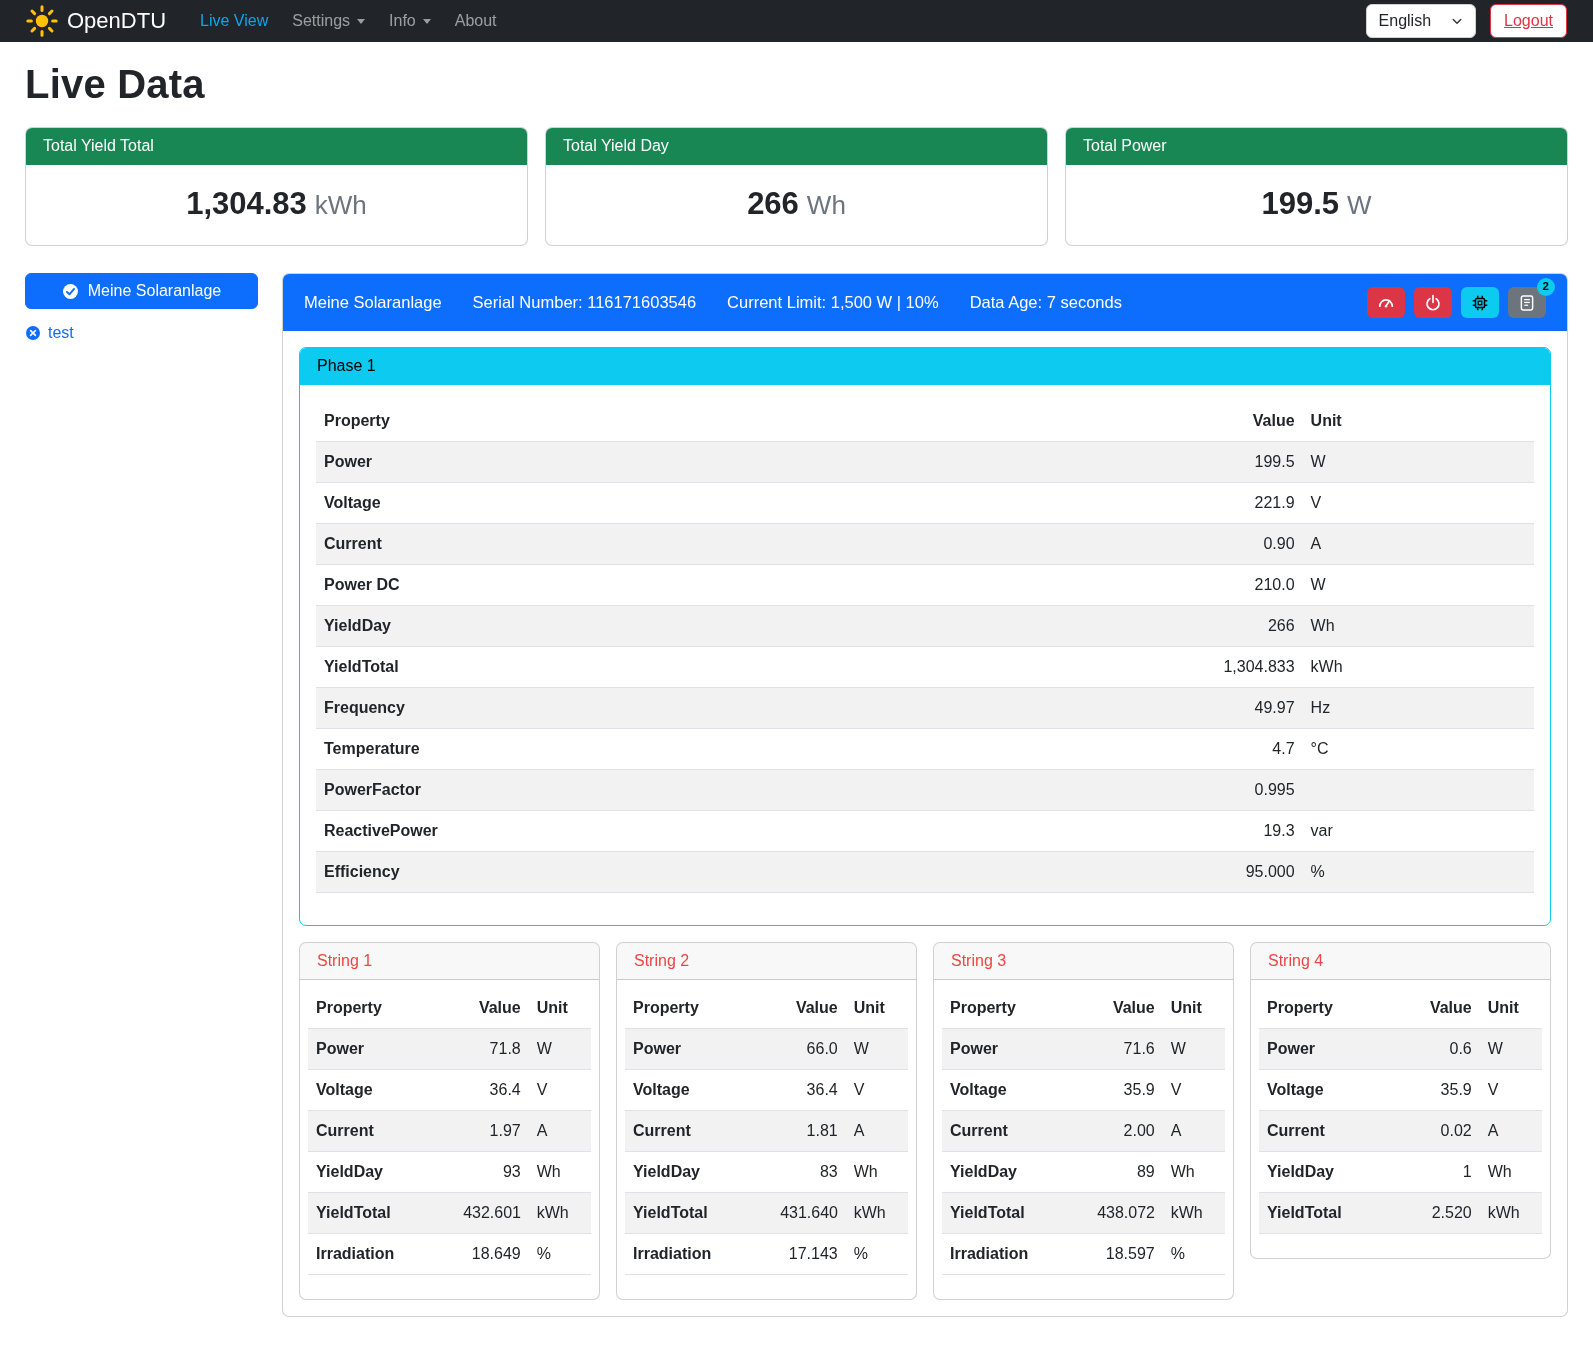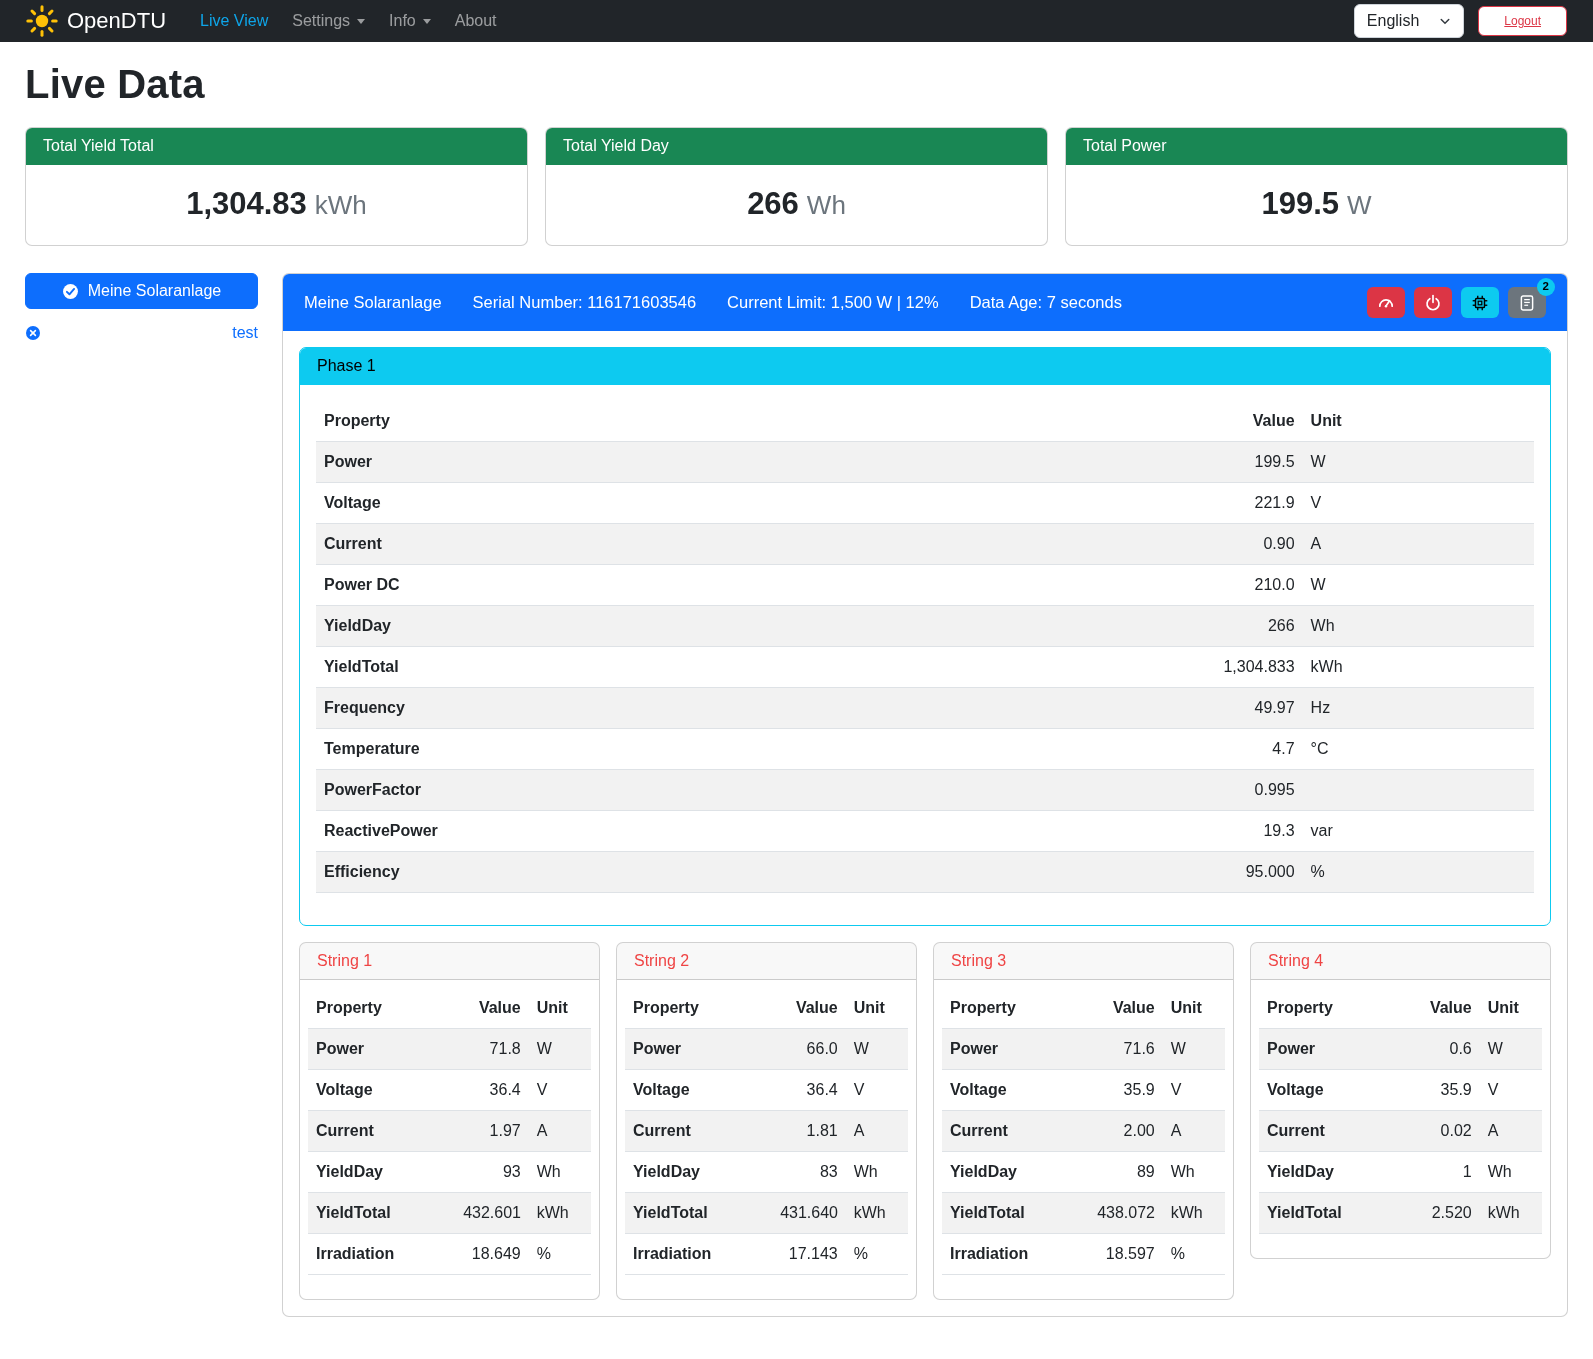--- a/index.html
+++ b/index.html
@@ -29,21 +29,21 @@
     border-left: 4.5px solid transparent; border-right: 4.5px solid transparent;
   }
   .nav-right { margin-left: auto; display: flex; align-items: center; gap: 14px; }
   .lang-select {
     background: #fff; border: 1px solid #ced4da; border-radius: 6px;
     padding: 7px 12px; display: flex; align-items: center; gap: 20px;
     font-size: 16px; color: #212529; cursor: pointer;
   }
   .logout-btn {
     background: #fff; border: 1px solid #dc3545; color: #dc3545;
-    border-radius: 6px; padding: 7px 25px; font-size: 12px; cursor: pointer; text-decoration: underline;
+    border-radius: 6px; padding: 7px 13px; font-size: 16px; cursor: pointer; text-decoration: underline;
   }
 
   
   .container { padding: 14px 25px 20px; }
   .page-title { font-size: 40px; font-weight: 600; margin: 6px 0 20px; letter-spacing: .2px; }
 
   .card { background: #fff; border: 1px solid rgba(0,0,0,.18); border-radius: 7px; }
   .card-header {
     padding: 9px 17px; font-size: 16px;
     border-radius: 6px 6px 0 0; border-bottom: 1px solid rgba(0,0,0,.18);
@@ -57,21 +57,21 @@
   .big-unit  { font-size: 26px; color: #6c757d; margin-left: 8px; }
 
   
   .main-row { display: grid; grid-template-columns: 233px 1fr; gap: 24px; align-items: start; }
   .inv-select-btn {
     width: 100%; display: flex; align-items: center; justify-content: center; gap: 9px;
     background: #0d6efd; border: 1px solid #0d6efd; color: #fff;
     font-size: 16px; padding: 8px 10px; border-radius: 6px; cursor: pointer;
   }
   .inv-test {
-    display: flex; align-items: center; justify-content: space-between; gap: 7px;
+    display: flex; align-items: center; justify-content: flex-start; gap: 7px;
     margin-top: 15px; color: #0d6efd; font-size: 16px; cursor: pointer;
   }
 
   
   .panel { border: 1px solid rgba(0,0,0,.18); border-radius: 7px; background: #fff; }
   .panel-header {
     background: #0d6efd; color: #fff; padding: 13px 21px;
     display: flex; align-items: center; border-radius: 6px 6px 0 0; font-size: 16.5px;
   }
   .ph-item { margin-right: 31px; white-space: nowrap; }
@@ -199,21 +199,21 @@
           <path d="M5.6 5.6 10.4 10.4 M10.4 5.6 5.6 10.4" stroke="#fff" stroke-width="1.6" stroke-linecap="round"></path>
         </svg>
         <span>test</span>
       </div>
     </div>
 
     <div class="panel">
       <div class="panel-header">
         <span class="ph-item">Meine Solaranlage</span>
         <span class="ph-item">Serial Number: 116171603546</span>
-        <span class="ph-item">Current Limit: 1,500 W | 12%</span>
+        <span class="ph-item">Current Limit: 1,500 W | 10%</span>
         <span class="ph-item">Data Age: 7 seconds</span>
         <div class="panel-buttons">
           <button class="icon-btn danger">
             <svg width="18" height="18" viewBox="0 0 16 16">
               <path d="M2.5 10.8 A5.5 5.5 0 0 1 13.5 10.8" fill="none" stroke="#fff" stroke-width="1.5" stroke-linecap="round"></path>
               <line x1="8" y1="10.6" x2="11.2" y2="6" stroke="#fff" stroke-width="1.5" stroke-linecap="round"></line>
               <circle cx="8" cy="10.8" r="1.1" fill="#fff"></circle>
             </svg>
           </button>
           <button class="icon-btn danger">

